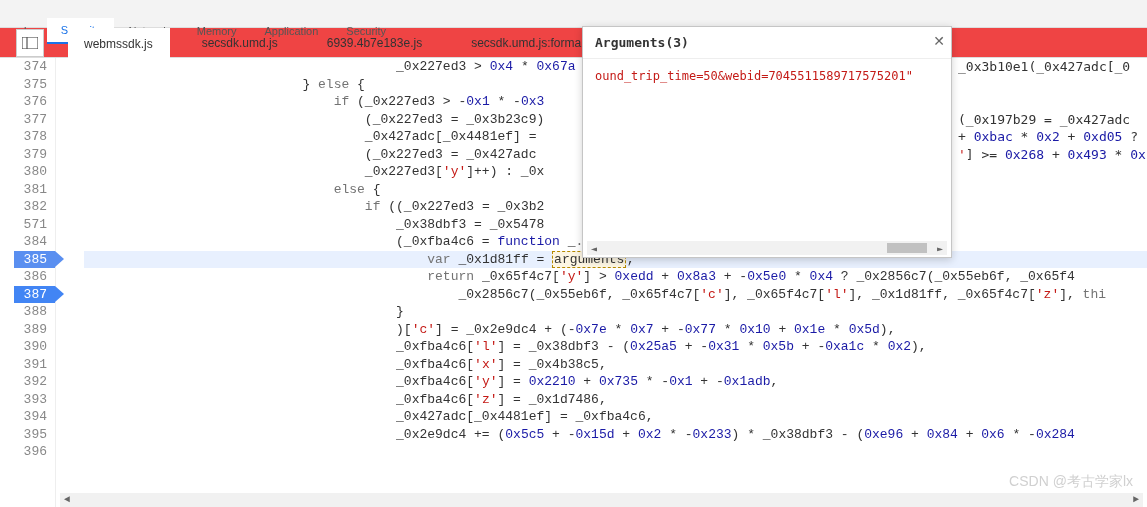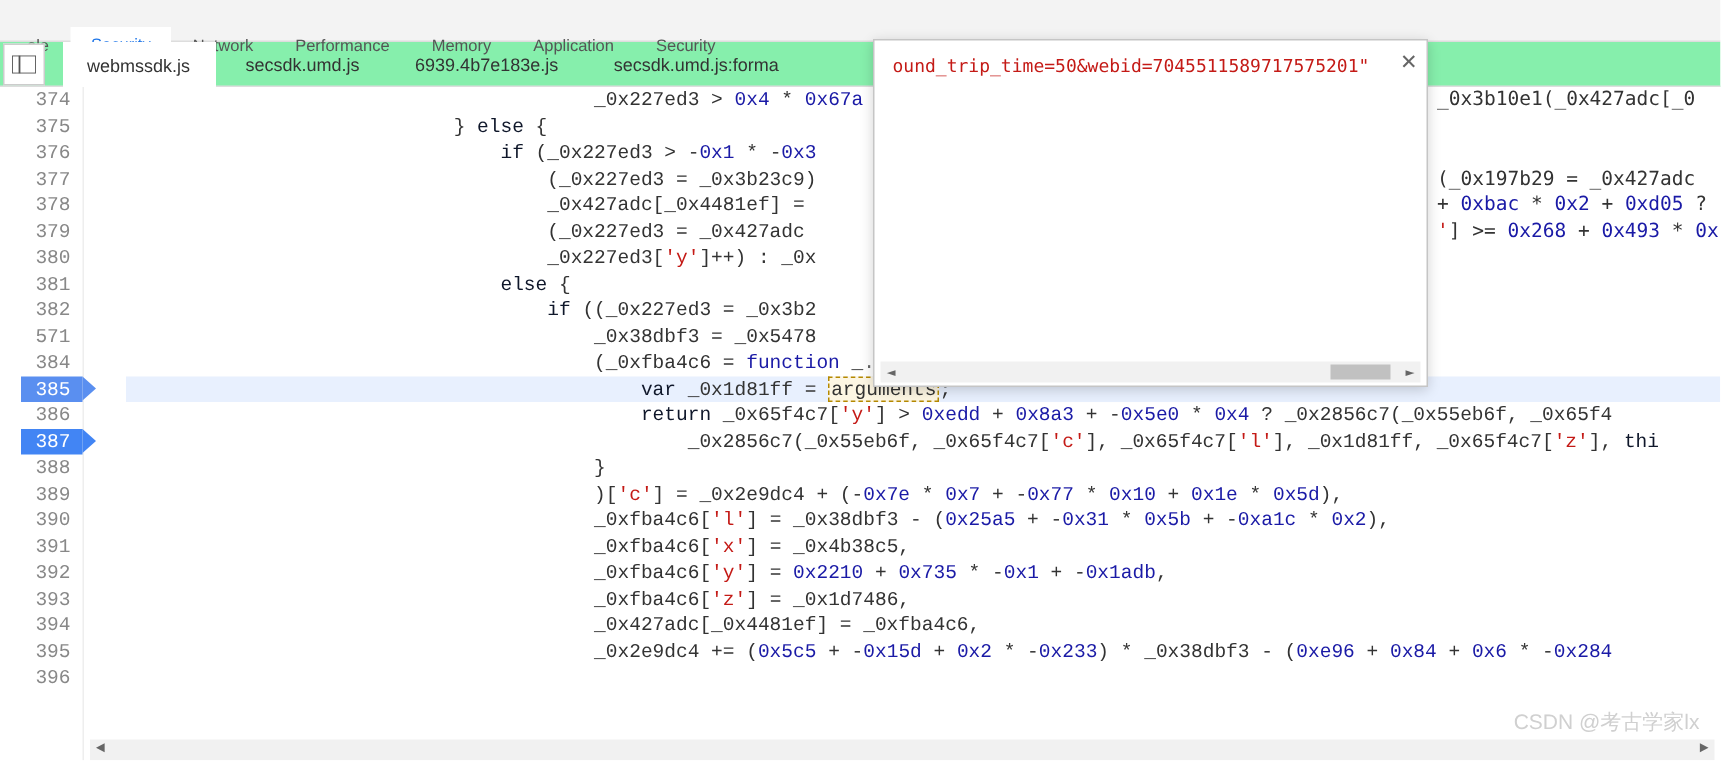--- a/index.html
+++ b/index.html
@@ -31,23 +31,23 @@
     .tab-panel.active {
       color: #1a73e8;
       border-bottom: 2px solid #1a73e8;
       background: #fff;
     }
     .file-tabs {
       display: flex;
       align-items: center;
       height: 30px;
       border-bottom: 1px solid #ddd;
-      background: #86efac;
-      padding-left: 2px;
-      gap: 4px;
+      background: #ef4444;
+      padding-left: 16px;
+      gap: 16px;
     }
     .nav-icon {
       width: 28px;
       height: 28px;
       display: flex;
       align-items: center;
       justify-content: center;
       color: #555;
       cursor: pointer;
       border: 1px solid #ccc;
@@ -123,21 +123,21 @@
       border-left: 9px solid #4285f4;
     }
     .code {
       flex: 1;
       white-space: pre;
       overflow: hidden;
       padding-left: 4px;
     }
     .code-line { height: 17.5px; }
     .code-line.hl-exec { background: #e8f0fe; }
-    .kw { color: #0f172a; }
+    .kw { color: #737373; }
     .num { color: #1a1aa6; }
     .op { color: #666; }
     .prop { color: #c41a16; }
     .fn { color: #1a1aa6; }
     .boxed {
       background: #fdf6e3;
       border: 1px dashed #b58900;
       padding: 0 1px;
       text-align: center;
     }
@@ -218,21 +218,20 @@
       margin-left: 32px;
     }
   </style>
 </head>
 <body>
 
 <div class="tabs-panel">
   <div class="tab-panel">ole</div>
   <div class="tab-panel active">Security</div>
   <div class="tab-panel">Network</div>
-  <div class="tab-panel">Performance</div>
   <div class="tab-panel">Memory</div>
   <div class="tab-panel">Application</div>
   <div class="tab-panel">Security</div>
 </div>
 
 <div class="file-tabs">
   <div class="nav-icon">
     <svg width="16" height="12" viewBox="0 0 16 12">
         <rect x="0" y="0" width="16" height="12" fill="none" stroke="#555" stroke-width="1.2"></rect>
         <line x1="5" y1="0" x2="5" y2="12" stroke="#555" stroke-width="1.2"></line>
@@ -276,20 +275,21 @@
 
   <div class="editor-scroll">
     <span class="arrow">◄</span>
     <div style="flex:1"></div>
     <span class="arrow">►</span>
   </div>
 </div>
 
 <div class="tooltip">
   <div class="tooltip-close">✕</div>
+  <div class="tooltip-header">Arguments(3)</div>
   <div class="tooltip-body">
     <span class="strval">ound_trip_time=50&amp;webid=7045511589717575201"</span>
     <div class="tooltip-scroll">
       <span class="arrow">◄</span>
       <div class="thumb"></div>
       <span class="arrow" style="margin-left:auto">►</span>
     </div>
   </div>
 </div>
 

